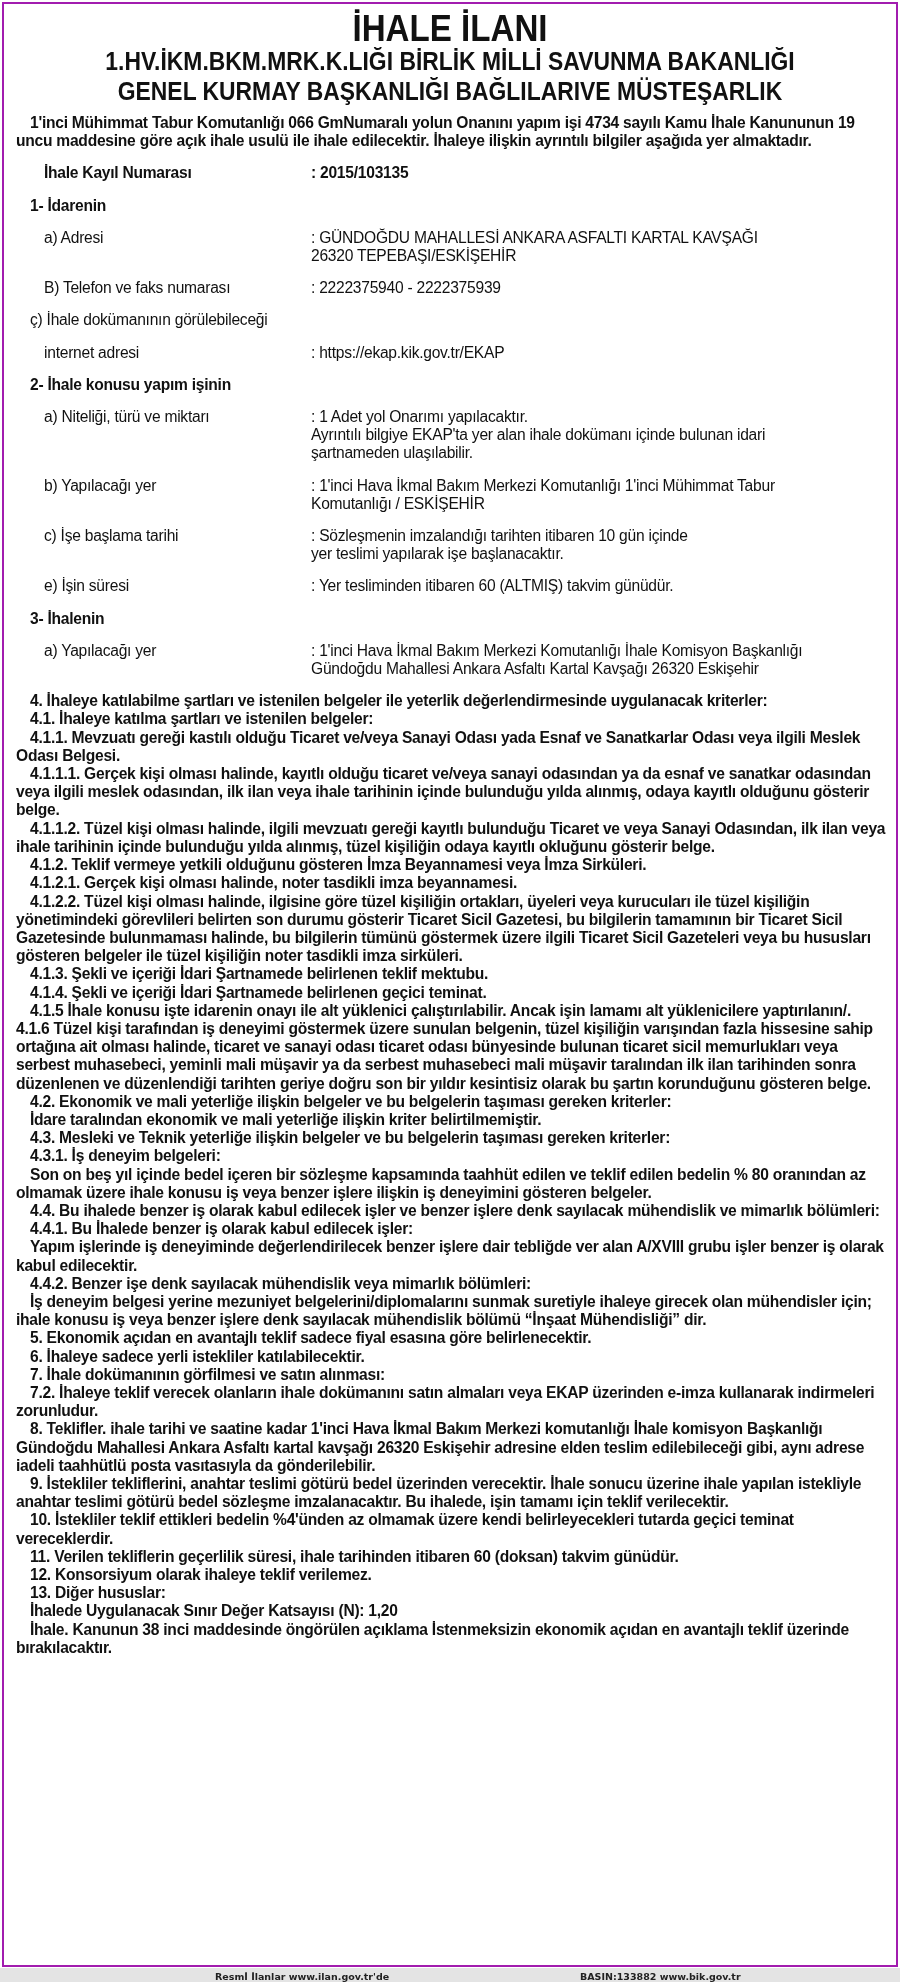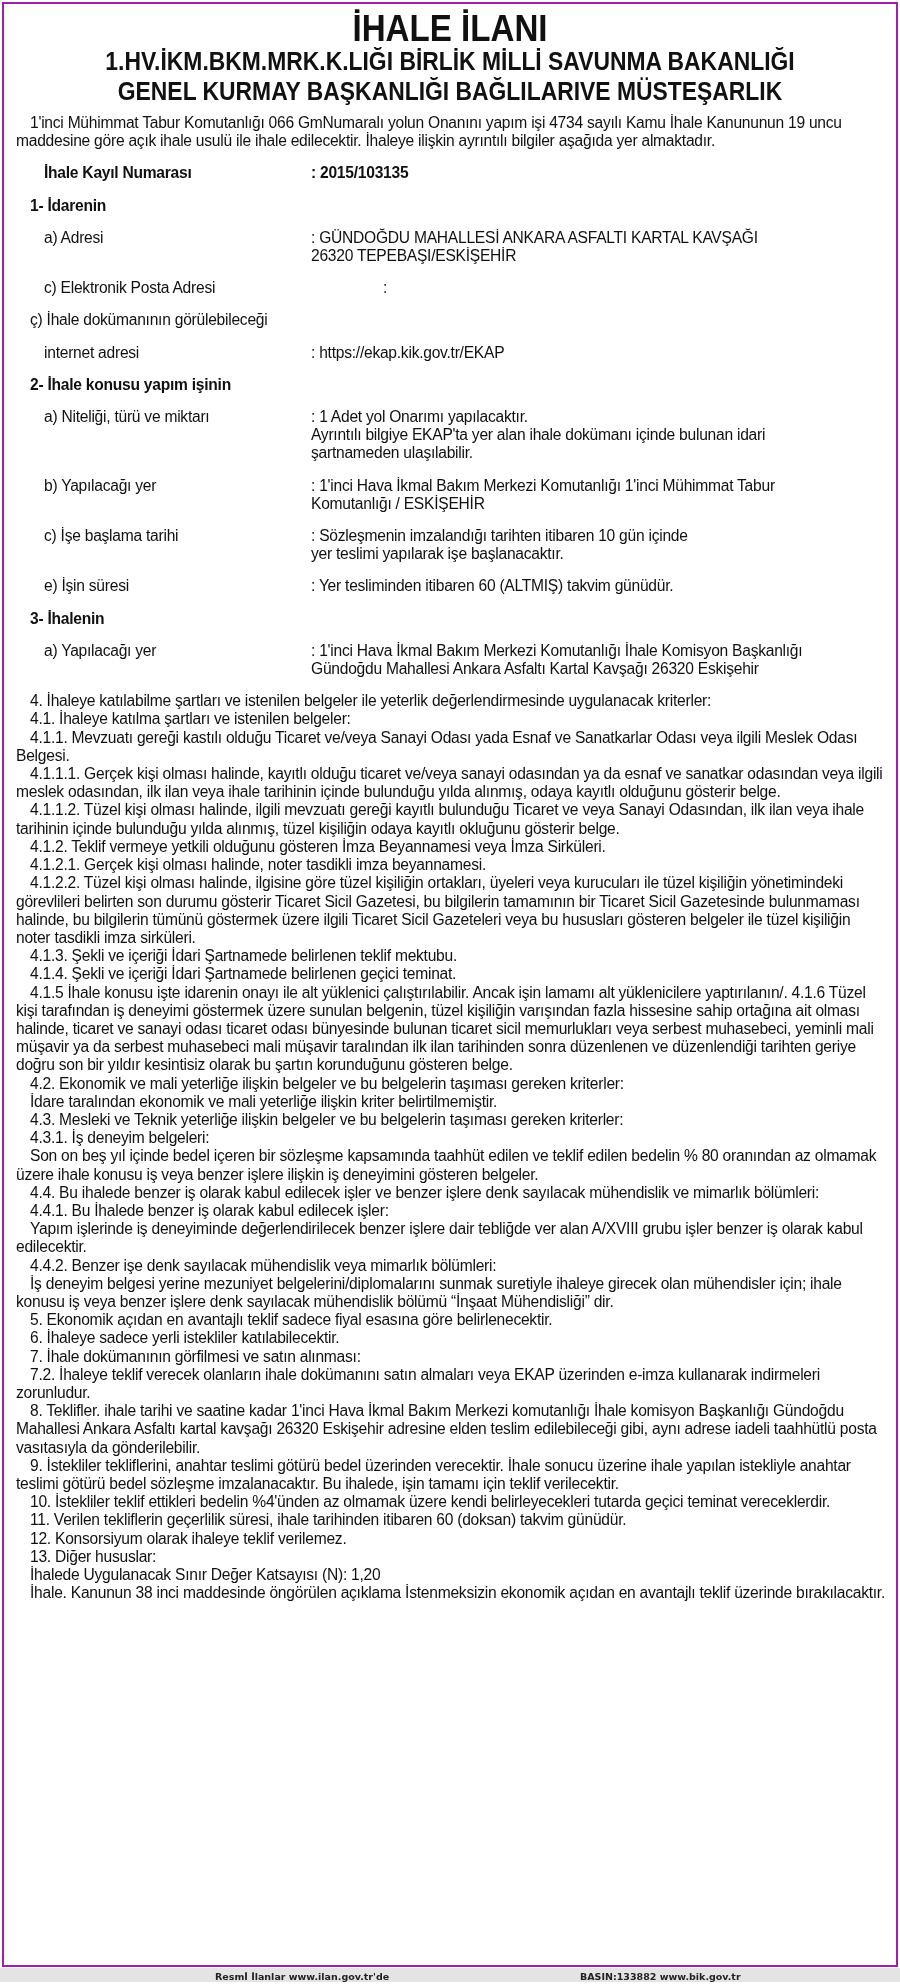--- a/index.html
+++ b/index.html
@@ -15,21 +15,21 @@
     }
     .sub {
       text-align: center; font-family: "Liberation Sans", sans-serif; font-weight: bold;
       font-size: 26px; line-height: 30px; transform: scaleX(0.88); transform-origin: center;
       white-space: nowrap;
     }
     .body {
       font-family: "Liberation Sans", sans-serif; font-size: 15.6px; line-height: 18.2px;
       padding: 8px 10px 0 12px; letter-spacing: -0.25px;
     }
-    .p { text-indent: 14px; margin: 0; }
+    .p { text-indent: 14px; margin: 0; font-weight: bold; }
     .p0 { margin: 0; padding-left: 14px; }
     .row { display: flex; margin: 14px; padding-left: 14px; }
     .row .lab { width: 267px; flex: none; }
     .row .val { flex: 1; }
     .row .val.off { padding-left: 72px; }
     .row .val.off2 { padding-left: 74px; }
     .bold { font-weight: bold; }
     .footer {
       position: absolute; left: 0; top: 1968px; width: 900px; height: 14px;
       background: #e4e4e4; font-family: "DejaVu Sans", sans-serif; font-weight: bold;
@@ -56,22 +56,22 @@
 
     <p class="p0 bold">1- İdarenin</p>
     <div class="row">
       <span class="lab">a) Adresi</span>
       <span class="val">
         <span>: GÜNDOĞDU MAHALLESİ ANKARA ASFALTI KARTAL KAVŞAĞI</span><br>
         <span>26320 TEPEBAŞI/ESKİŞEHİR</span>
       </span>
     </div>
     <div class="row">
-      <span class="lab">c) Elektronik Posta Adresi</span>
-      <span class="val off">:</span>
+      <span class="lab">B) Telefon ve faks numarası</span>
+      <span class="val">: 2222375940 - 2222375939</span>
     </div>
     <p class="p0">ç) İhale dokümanının görülebileceği</p>
     <div class="row">
       <span class="lab">internet adresi</span>
       <span class="val">: https://ekap.kik.gov.tr/EKAP</span>
     </div>
 
     <p class="p0 bold">2- İhale konusu yapım işinin</p>
     <div class="row">
       <span class="lab">a) Niteliği, türü ve miktarı</span>

